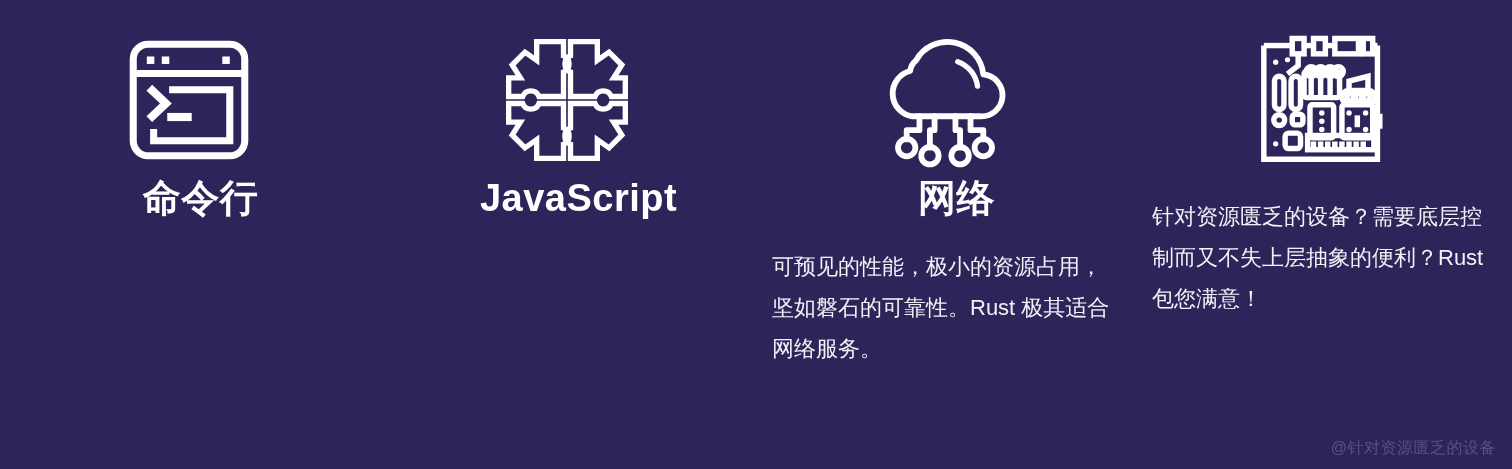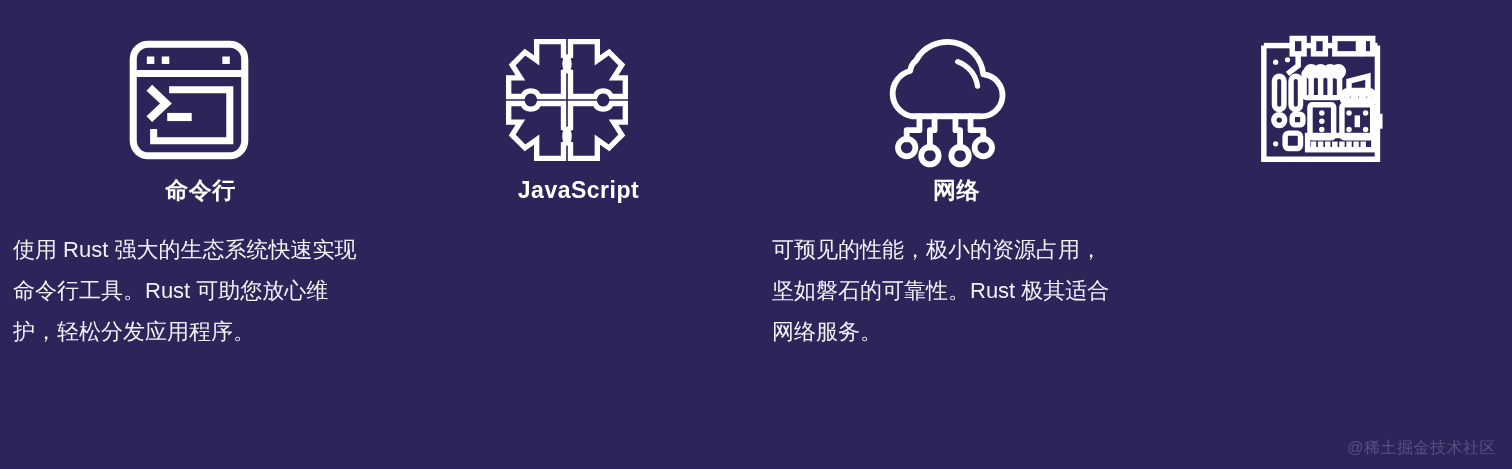--- a/index.html
+++ b/index.html
@@ -38,21 +38,21 @@
     display: flex;
     align-items: center;
     justify-content: center;
   }
   .card-icon svg {
     display: block;
     overflow: visible;
   }
   .card-title {
     margin-top: 8px;
-    font-size: 23px;
+    font-size: 38px;
     font-weight: 700;
     color: #ffffff;
     letter-spacing: 0.5px;
     line-height: 1.1;
     text-align: center;
     white-space: nowrap;
     margin-left: 23px;
   }
   .card-body {
     margin-top: 26px;
@@ -90,21 +90,20 @@
         <line x1="12" y1="30.5" x2="88" y2="30.5" stroke-width="5.2"></line>
         <rect x="19" y="18" width="5.5" height="5.5" fill="#ffffff" stroke="none"></rect>
         <rect x="30" y="18" width="5.5" height="5.5" fill="#ffffff" stroke="none"></rect>
         <rect x="74.5" y="18" width="5.5" height="5.5" fill="#ffffff" stroke="none"></rect>
         <polyline points="23,43 33,52.5 23,62" stroke-width="6"></polyline>
         <line x1="37" y1="62.5" x2="49" y2="62.5" stroke-width="6"></line>
         <polyline points="24,74 24,80 80,80 80,42.5 38,42.5" stroke-width="5.2" fill="none"></polyline>
       </svg>
     </div>
     <div class="card-title">命令行</div>
-    <div class="card-body">使用 Rust 强大的生态系统快速实现命令行工具。Rust 可助您放心维护，轻松分发应用程序。</div>
   </div>
 
   <div class="feature-card card-2">
     <div class="card-icon">
       <svg width="140" height="140" viewBox="0 0 120 120" fill="none" stroke="#ffffff" stroke-width="4.6" stroke-linejoin="miter" stroke-linecap="butt">
 
         <path d="M57 10 L57 22 a7.5 7.5 0 0 1 0 14 L57 57
                  L36 57 a7.5 7.5 0 0 0 -14 0 L10 57
                  L10 41 L20 41 L13 30 L24 19 L34 26 L34 10 Z"></path>
 
@@ -206,16 +205,17 @@
         <circle cx="82" cy="85" r="2.3" fill="#ffffff" stroke="none"></circle>
         <circle cx="96" cy="85" r="2.3" fill="#ffffff" stroke="none"></circle>
         <path d="M89 73 L89 83"></path>
         <path d="M102 74 L108 74 L108 82 L102 82"></path>
 
         <rect x="47" y="90" width="56" height="12"></rect>
         <path d="M52 95 L52 102 M58 95 L58 102 M64 95 L64 102 M70 95 L70 102
                  M76 95 L76 102 M82 95 L82 102 M88 95 L88 102 M94 95 L94 102"></path>
       </svg>
     </div>
-  </div>
-
-  <div class="watermark">@稀土掘金技术社区</div>
+    <div class="card-body">针对资源匮乏的设备？需要底层控制而又不失上层抽象的便利？Rust 包您满意！</div>
+  </div>
+
+  <div class="watermark">@针对资源匮乏的设备</div>
 </div>
 
 </body></html>

